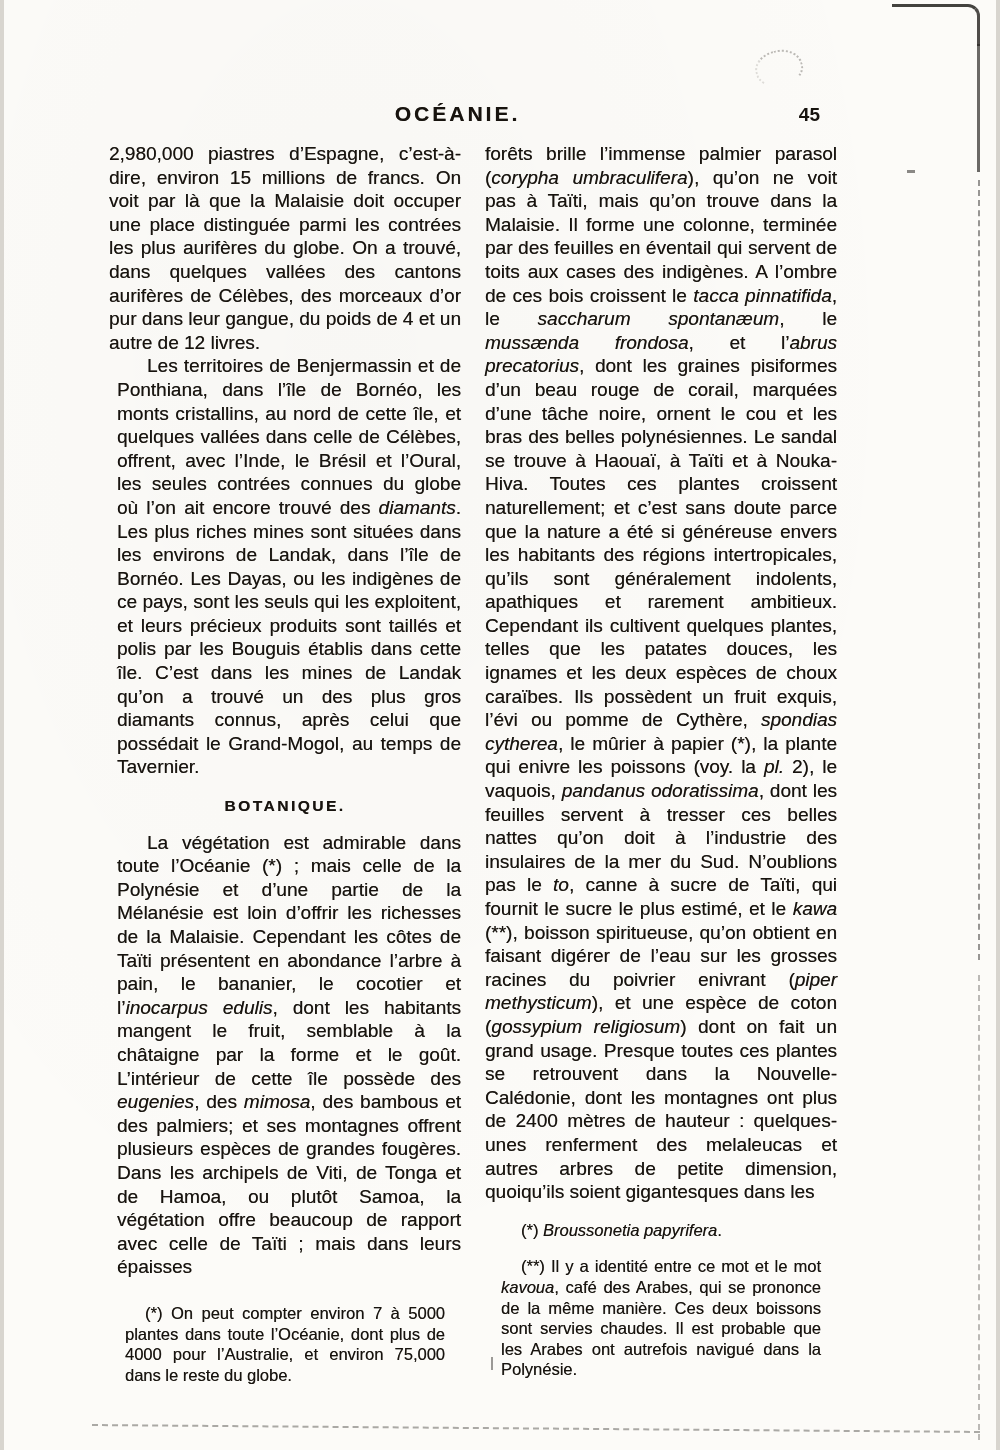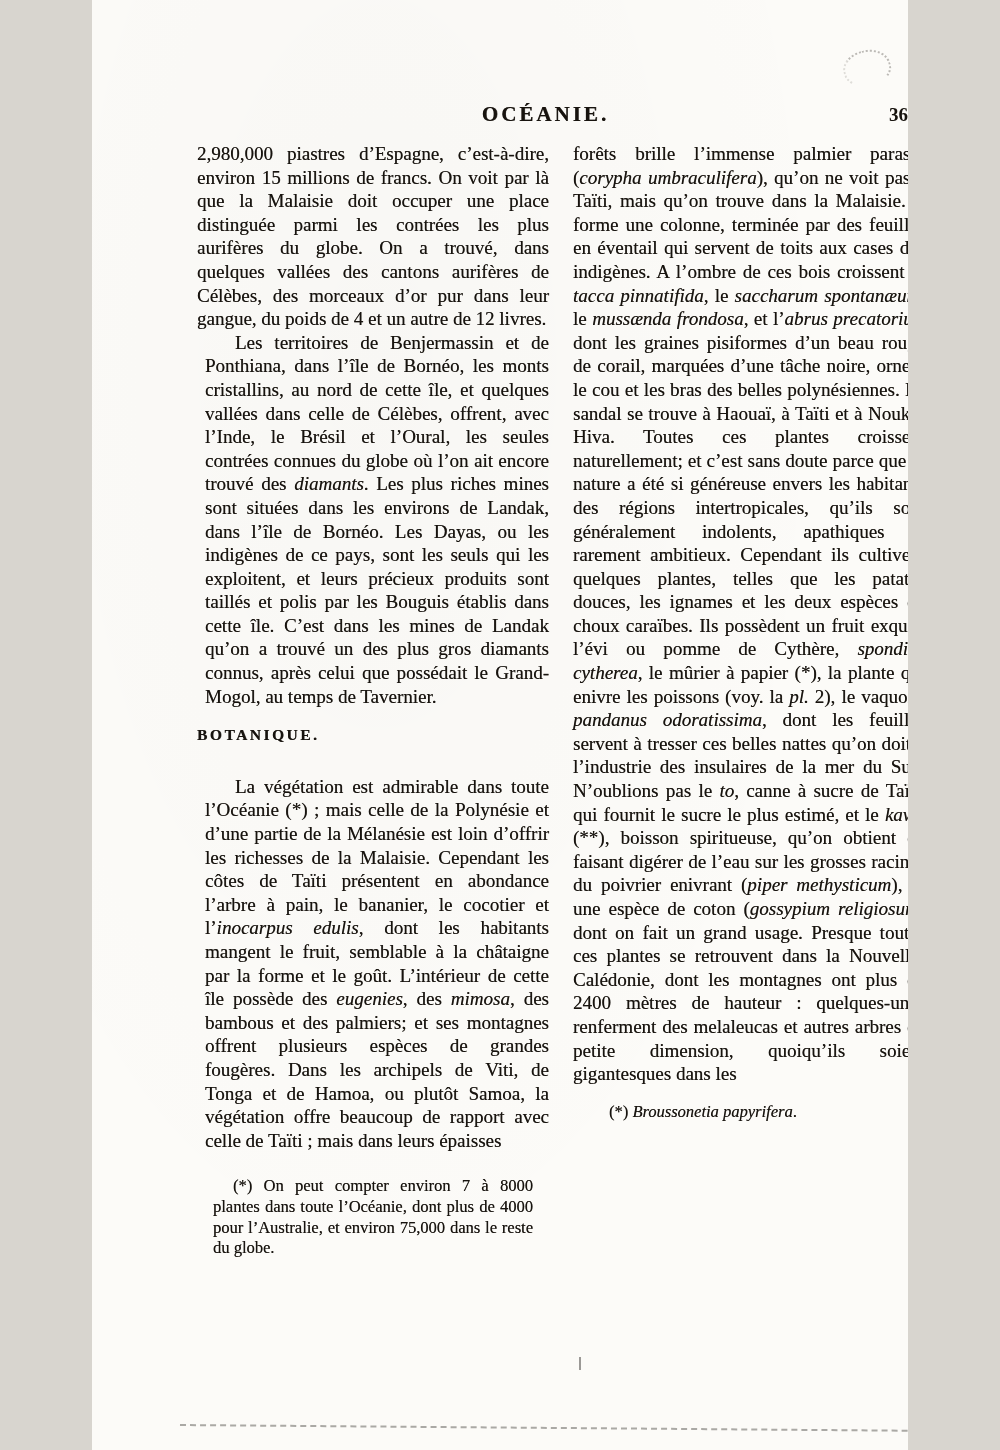--- a/index.html
+++ b/index.html
@@ -1,24 +1,24 @@
 <!DOCTYPE html>
 <html lang="fr"><head>
 <meta charset="utf-8">
 <style>
   html,body { margin:0; padding:0; background:#d8d5cf; }
   .page {
     position:relative;
-    width:816px; height:1450px;
+    width:992px; height:1450px;
     margin:0 auto;
     background:
       radial-gradient(ellipse at 35% 25%, rgba(0,0,0,0.015), transparent 65%),
       #fcfbf8;
     overflow:hidden;
-    font-family:Liberation Serif, serif;
+    font-family:Liberation Sans, sans-serif;
     color:#17130e;
   }
   .page * { box-sizing:border-box; }
 
   
   .running-head { position:absolute; top:102px; left:105px; width:727px; height:34px; }
   .page-title {
     position:absolute; left:0; right:30px; top:0;
     text-align:center; font-size:21px; font-weight:bold;
     letter-spacing:3px;
@@ -34,22 +34,22 @@
     position:absolute; top:142px; left:105px; width:728px;
     display:flex; gap:24px;
     font-size:19px; line-height:23.6px;
     text-align:justify;
     text-shadow:0.25px 0 rgba(23,19,14,0.65);
   }
   .col { width:353px; }
   .col p { margin:0; }
   p.indent { text-indent:30px;margin-left:8px; }
   .section-heading {
-    text-align:left; font-size:15.5px; font-weight:bold;
-    letter-spacing:2.5px; margin:15px 0 28px 0;
+    text-align:center; font-size:15.5px; font-weight:bold;
+    letter-spacing:2.5px; margin:15px 0 13px 0;
     text-shadow:0.3px 0 rgba(23,19,14,0.7);
   }
   .footnote {
     font-size:16.5px; line-height:20.6px;
   }
   .footnote p { text-indent:20px; margin:16px; }
   .fn-left { margin-top:24px; }
   .fn-right-1 { margin-top:14px; }
   .fn-right-2 { margin-top:3px; }
 
@@ -85,39 +85,42 @@
   .margin-dash { top:170px; left:903px; width:8px; height:3px;
     background:rgba(62,60,57,0.6); }
 </style>
 </head>
 <body>
 
 <div class="page">
 
   <div class="running-head">
     <div class="page-title">OCÉANIE.</div>
-    <div class="page-number">36</div>
+    <div class="page-number">45</div>
   </div>
 
   <div class="columns">
 
     <div class="col">
       <p>2,980,000 piastres d’Espagne, c’est-à-dire, environ 15 millions de francs. On voit par là que la Malaisie doit occuper une place distinguée parmi les contrées les plus aurifères du globe. On a trouvé, dans quelques vallées des cantons aurifères de Célèbes, des morceaux d’or pur dans leur gangue, du poids de 4 et un autre de 12 livres.</p>
       <p class="indent">Les territoires de Benjermassin et de Ponthiana, dans l’île de Bornéo, les monts cristallins, au nord de cette île, et quelques vallées dans celle de Célèbes, offrent, avec l’Inde, le Brésil et l’Oural, les seules contrées connues du globe où l’on ait encore trouvé des <i>diamants</i>. Les plus riches mines sont situées dans les environs de Landak, dans l’île de Bornéo. Les Dayas, ou les indigènes de ce pays, sont les seuls qui les exploitent, et leurs précieux produits sont taillés et polis par les Bouguis établis dans cette île. C’est dans les mines de Landak qu’on a trouvé un des plus gros diamants connus, après celui que possédait le Grand-Mogol, au temps de Tavernier.</p>
       <div class="section-heading">BOTANIQUE.</div>
       <p class="indent">La végétation est admirable dans toute l’Océanie (*) ; mais celle de la Polynésie et d’une partie de la Mélanésie est loin d’offrir les richesses de la Malaisie. Cependant les côtes de Taïti présentent en abondance l’arbre à pain, le bananier, le cocotier et l’<i>inocarpus edulis</i>, dont les habitants mangent le fruit, semblable à la châtaigne par la forme et le goût. L’intérieur de cette île possède des <i>eugenies</i>, des <i>mimosa</i>, des bambous et des palmiers; et ses montagnes offrent plusieurs espèces de grandes fougères. Dans les archipels de Viti, de Tonga et de Hamoa, ou plutôt Samoa, la végétation offre beaucoup de rapport avec celle de Taïti ; mais dans leurs épaisses</p>
       <div class="footnote fn-left">
-        <p>(*) On peut compter environ 7 à 8000 plantes dans toute l’Océanie, dont plus de 4000 pour l’Australie, et environ 75,000 dans le reste du globe.</p>
+        <p>(*) On peut compter environ 7 à 5000 plantes dans toute l’Océanie, dont plus de 4000 pour l’Australie, et environ 75,000 dans le reste du globe.</p>
       </div>
     </div>
 
     <div class="col">
       <p>forêts brille l’immense palmier parasol (<i>corypha umbraculifera</i>), qu’on ne voit pas à Taïti, mais qu’on trouve dans la Malaisie. Il forme une colonne, terminée par des feuilles en éventail qui servent de toits aux cases des indigènes. A l’ombre de ces bois croissent le <i>tacca pinnatifida</i>, le <i>saccharum spontanæum</i>, le <i>mussænda frondosa</i>, et l’<i>abrus precatorius</i>, dont les graines pisiformes d’un beau rouge de corail, marquées d’une tâche noire, ornent le cou et les bras des belles polynésiennes. Le sandal se trouve à Haouaï, à Taïti et à Nouka-Hiva. Toutes ces plantes croissent naturellement; et c’est sans doute parce que la nature a été si généreuse envers les habitants des régions intertropicales, qu’ils sont généralement indolents, apathiques et rarement ambitieux. Cependant ils cultivent quelques plantes, telles que les patates douces, les ignames et les deux espèces de choux caraïbes. Ils possèdent un fruit exquis, l’évi ou pomme de Cythère, <i>spondias cytherea</i>, le mûrier à papier (*), la plante qui enivre les poissons (voy. la <i>pl.</i> 2), le vaquois, <i>pandanus odoratissima</i>, dont les feuilles servent à tresser ces belles nattes qu’on doit à l’industrie des insulaires de la mer du Sud. N’oublions pas le <i>to</i>, canne à sucre de Taïti, qui fournit le sucre le plus estimé, et le <i>kawa</i> (**), boisson spiritueuse, qu’on obtient en faisant digérer de l’eau sur les grosses racines du poivrier enivrant (<i>piper methysticum</i>), et une espèce de coton (<i>gossypium religiosum</i>) dont on fait un grand usage. Presque toutes ces plantes se retrouvent dans la Nouvelle-Calédonie, dont les montagnes ont plus de 2400 mètres de hauteur : quelques-unes renferment des melaleucas et autres arbres de petite dimension, quoiqu’ils soient gigantesques dans les</p>
       <div class="footnote fn-right-1">
         <p>(*) <i>Broussonetia papyrifera</i>.</p>
+      </div>
+      <div class="footnote fn-right-2">
+        <p>(**) Il y a identité entre ce mot et le mot <i>kavoua</i>, café des Arabes, qui se prononce de la même manière. Ces deux boissons sont servies chaudes. Il est probable que les Arabes ont autrefois navigué dans la Polynésie.</p>
       </div>
     </div>
 
   </div>
 
   <div class="artifact edge-top"></div>
   <div class="artifact edge-right-solid"></div>
   <div class="artifact edge-right-dashed"></div>
   <div class="artifact edge-right-dashed2"></div>
   <div class="artifact bottom-dashed-line"></div>

